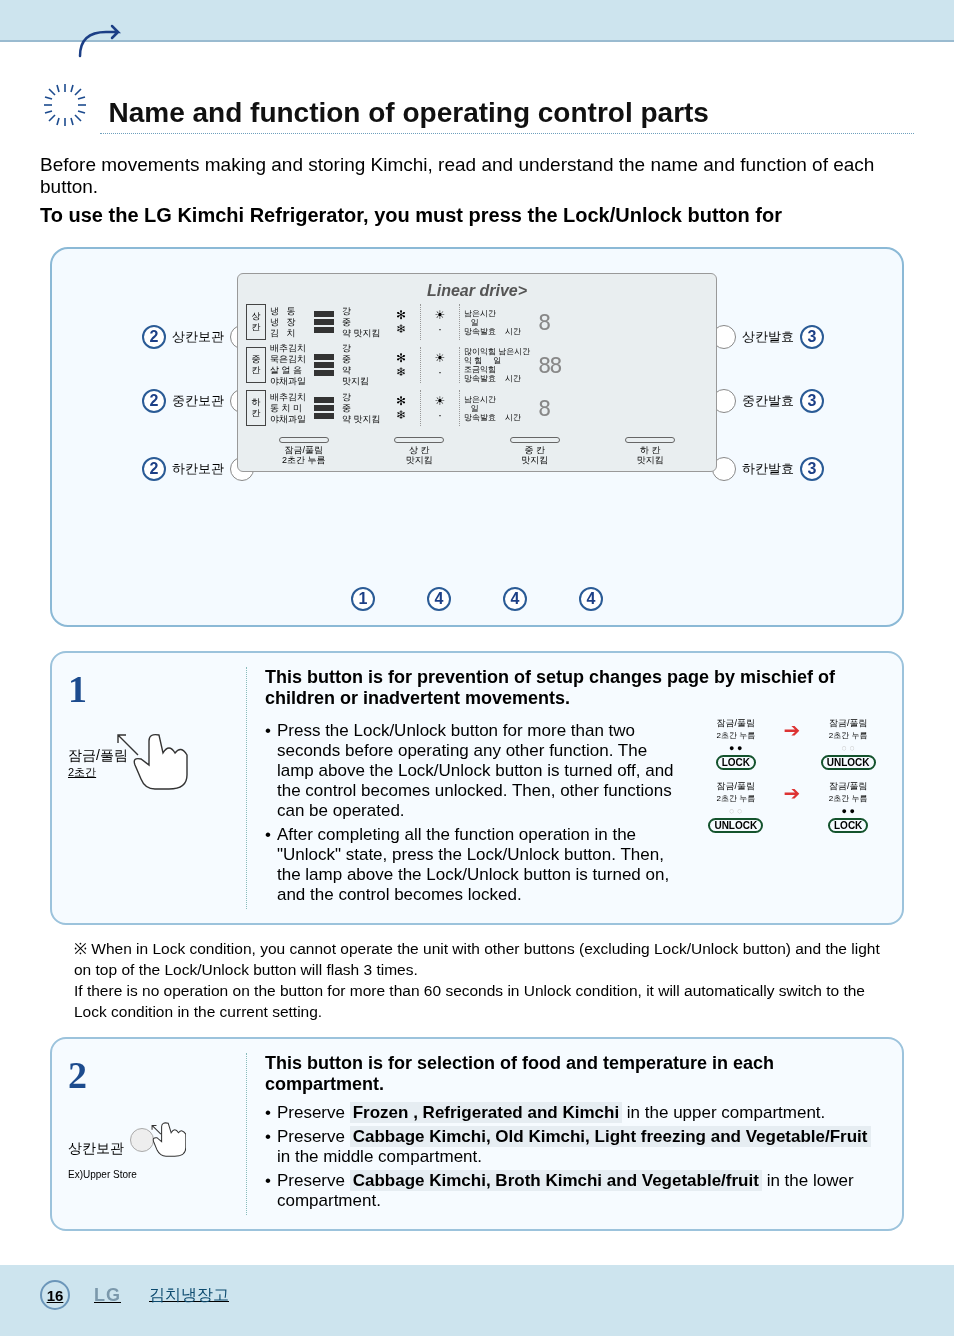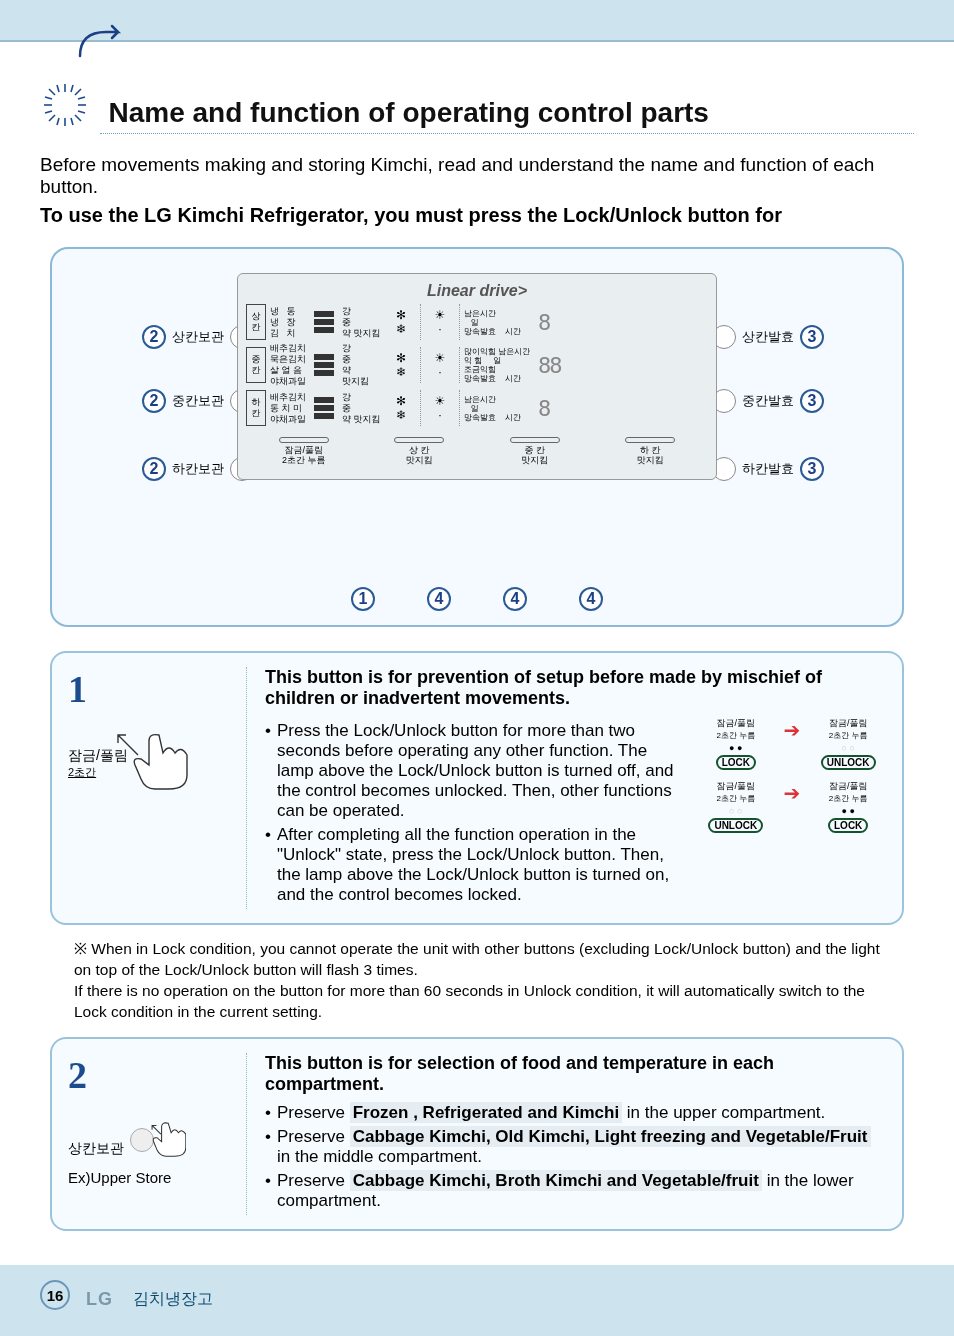--- a/index.html
+++ b/index.html
@@ -75,21 +75,21 @@
     min-height: 380px;
     position: relative;
   }
 
   .control-panel {
     width: 480px;
     margin: 0 auto;
     background: #e9eef0;
     border: 1px solid #999;
     border-radius: 6px;
-    padding: 8px 8px 12px 8px;
+    padding: 8px 8px 4px 8px;
     position: relative;
   }
   .linear-drive {
     text-align:center;
     font-style:italic;
     font-weight:bold;
     color:#555;
     font-size:16px;
     margin-bottom:4px;
   }
@@ -128,21 +128,21 @@
     border-radius:16px;
     margin:14px 10px;
     padding:14px 16px;
     background:#f6fbff;
     gap:18px;
   }
   .desc-left { width:160px; position:relative;}
   .big-num { font-size:38px; font-weight:800; color:#1c4b8e; font-family:Georgia,serif;}
   .kr-label { font-size:14px; margin-top:18px;}
   .hand-svg { width:90px;height:70px;}
-  .ex-label { font-size:15px; margin-top:4px;}
+  .ex-label { font-size:10px; margin-top:4px;}
   .dotted-vert { border-left:1px dotted #8bb; width:1px;}
   .desc-right { flex:1; font-size:17px;}
   .desc-head { font-weight:bold; color:#000; margin-bottom:8px; font-size:18px;}
   .bullet { display:flex; margin:4px 0;}
   .bullet .dot { margin-right:6px;}
   .note { font-size:15.5px; margin-top:8px; line-height:1.35;}
   .hl { background:#e6edf2; padding:1px 3px; font-weight:bold;}
 
   .lock-diagram {
     font-size:9px;
@@ -151,22 +151,23 @@
   }
   .lock-row { display:flex; gap:10px; align-items:flex-start; margin-bottom:10px;}
   .pill-lock { border:2px solid #14532d; border-radius:8px; font-size:10px; padding:0 4px; font-weight:bold; display:inline-block;}
   .arrow-r { color:#d33; font-size:20px; line-height:26px;}
 
   .page-num {
     position:absolute;
     left:40px;
     bottom:26px;
     display:flex;
-    align-items:flex-end;
-    gap:16px;
+    align-items:center;
+    gap:24px;
+    text-decoration:underline;
   }
   .page-num .circ {
     width:30px;height:30px;border:2px solid #6b96b9;border-radius:50%;
     display:flex;align-items:center;justify-content:center;font-weight:bold;font-size:15px;
   }
   .brand { font-weight:bold; color:#7b98ab; font-size:18px; letter-spacing:1px;}
   .brand-kr { color:#0c4a6e; font-size:16px; margin-left:4px;}
 </style>
 </head>
 <body>
@@ -347,21 +348,21 @@
         <div style="margin-top:18px; position:relative;">
           <div class="kr-label" style="display:inline-block;"><span>잠금/풀림</span></div>
           <div style="font-size:11px;text-decoration:underline;">2초간</div>
           <svg class="hand-svg" style="position:absolute; left:40px; top:-4px;" viewBox="0 0 90 70">
             <path d="M10 10 L30 30 M18 10 L10 10 L10 18 M55 28 q6 -10 12 0 q6 -8 12 2 l0 20 q0 14 -18 14 l-14 0 q-10 0 -14 -10 l-6 -14 q-3 -8 6 -6 l8 6 l0 -24 q0 -8 10 -6 z" fill="#fff" stroke="#333" stroke-width="1.4"></path>
           </svg>
         </div>
       </div>
       <div class="dotted-vert"></div>
       <div class="desc-right">
-        <div class="desc-head">This button is for prevention of setup before made by mischief of children or inadvertent movements.</div>
+        <div class="desc-head">This button is for prevention of setup changes page by mischief of children or inadvertent movements.</div>
         <div style="display:flex; gap:10px;">
           <div style="flex:1;">
             <div class="bullet">
                 <span class="dot">•</span>
                 <span>Press the Lock/Unlock button for more than two seconds before operating any other function. The lamp above the Lock/Unlock button is turned off, and the control becomes unlocked. Then, other functions can be operated.</span>
               </div>
             <div class="bullet">
                 <span class="dot">•</span>
                 <span>After completing all the function operation in the "Unlock" state, press the Lock/Unlock button. Then, the lamp above the Lock/Unlock button is turned on, and the control becomes locked.</span>
               </div>

